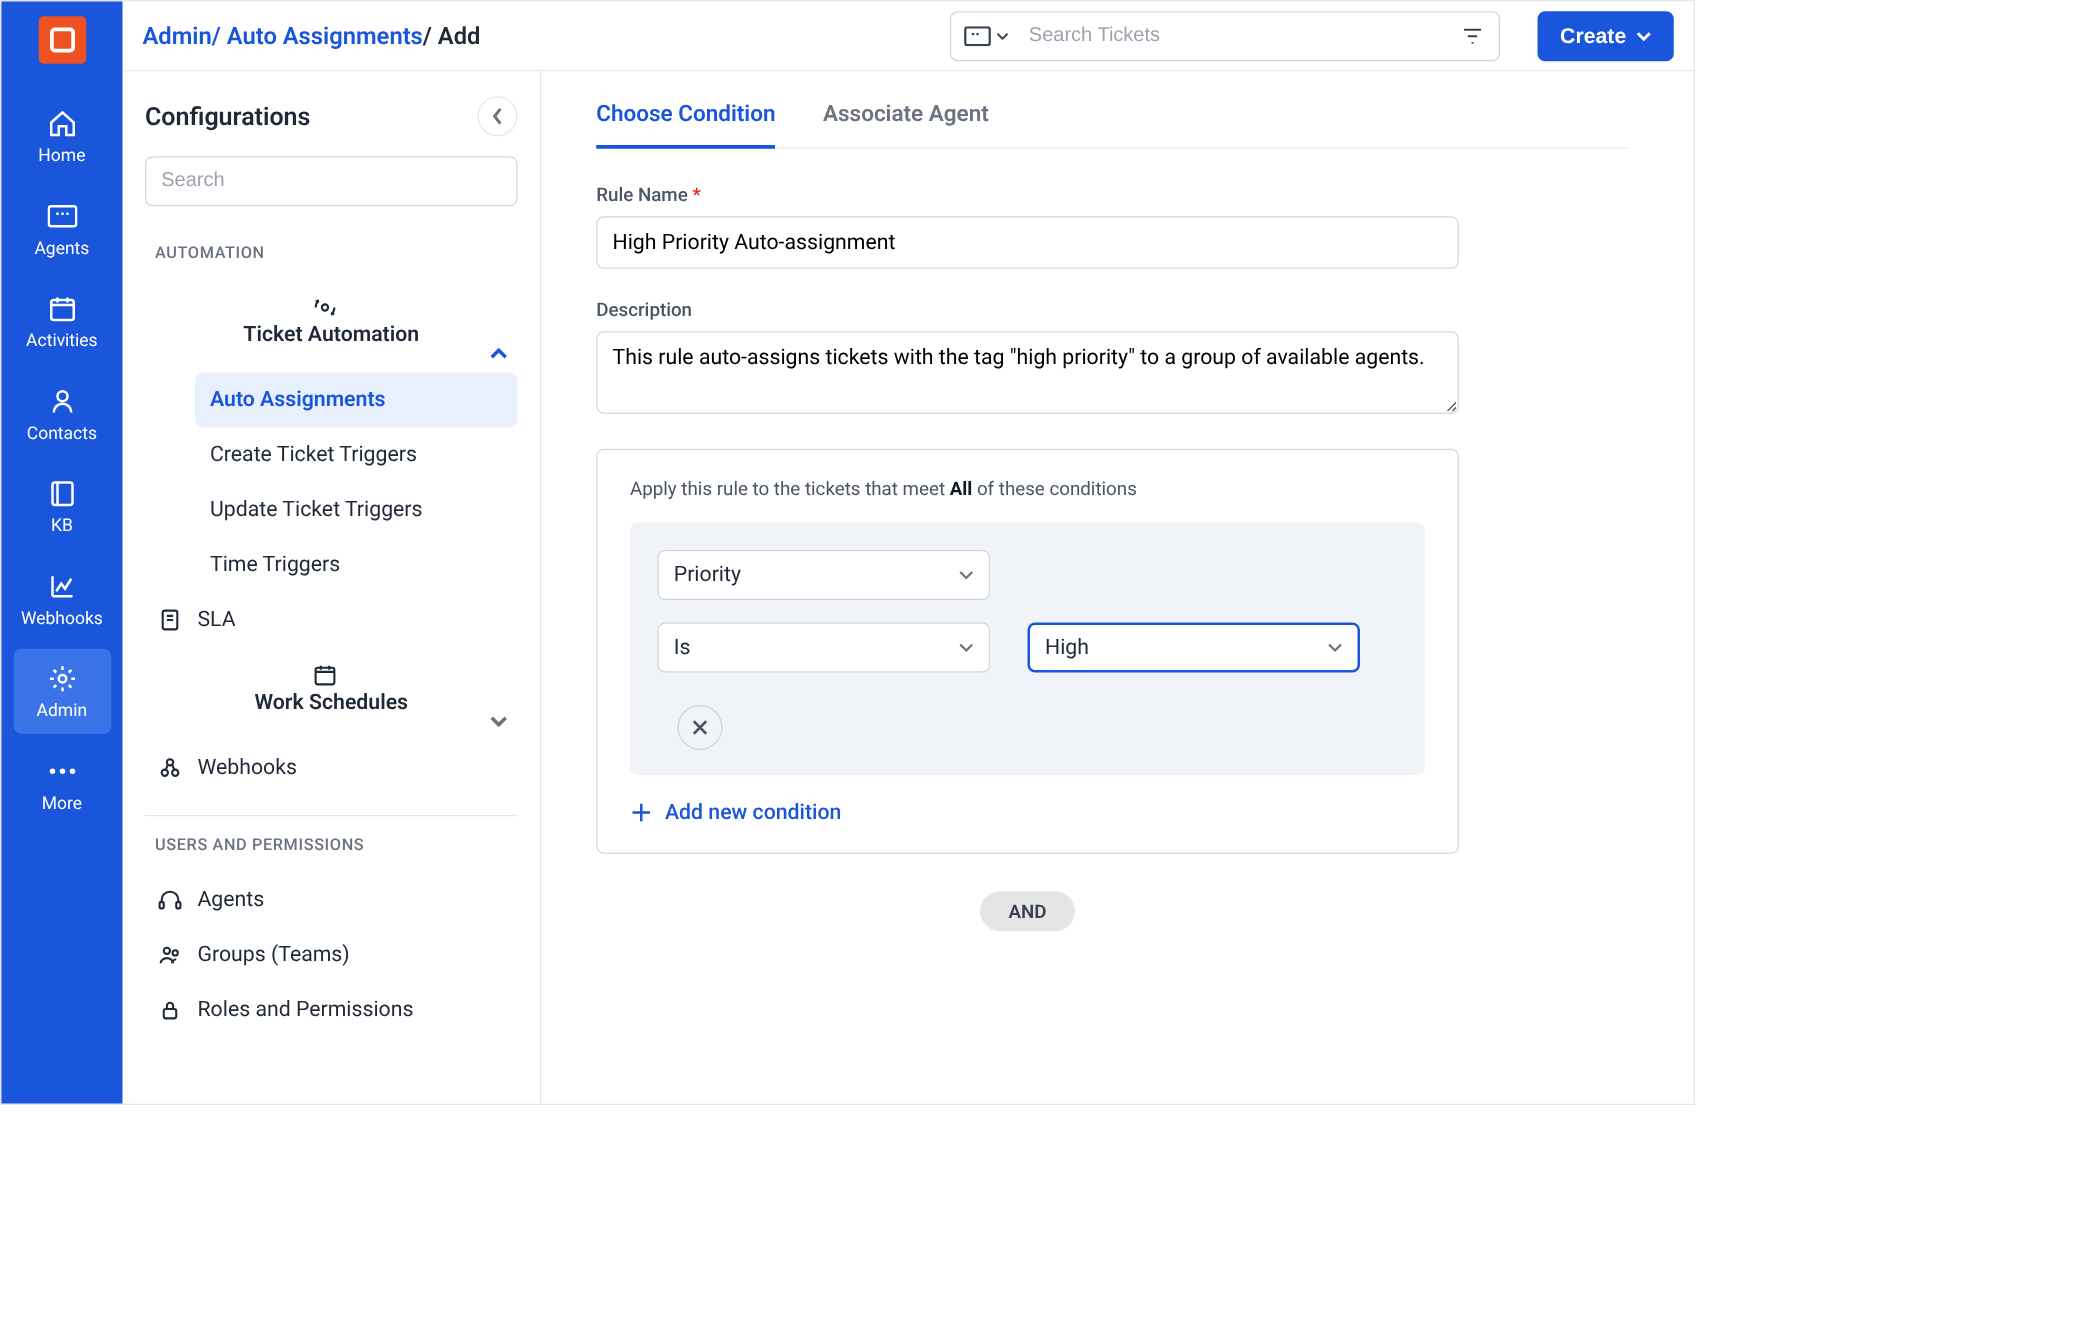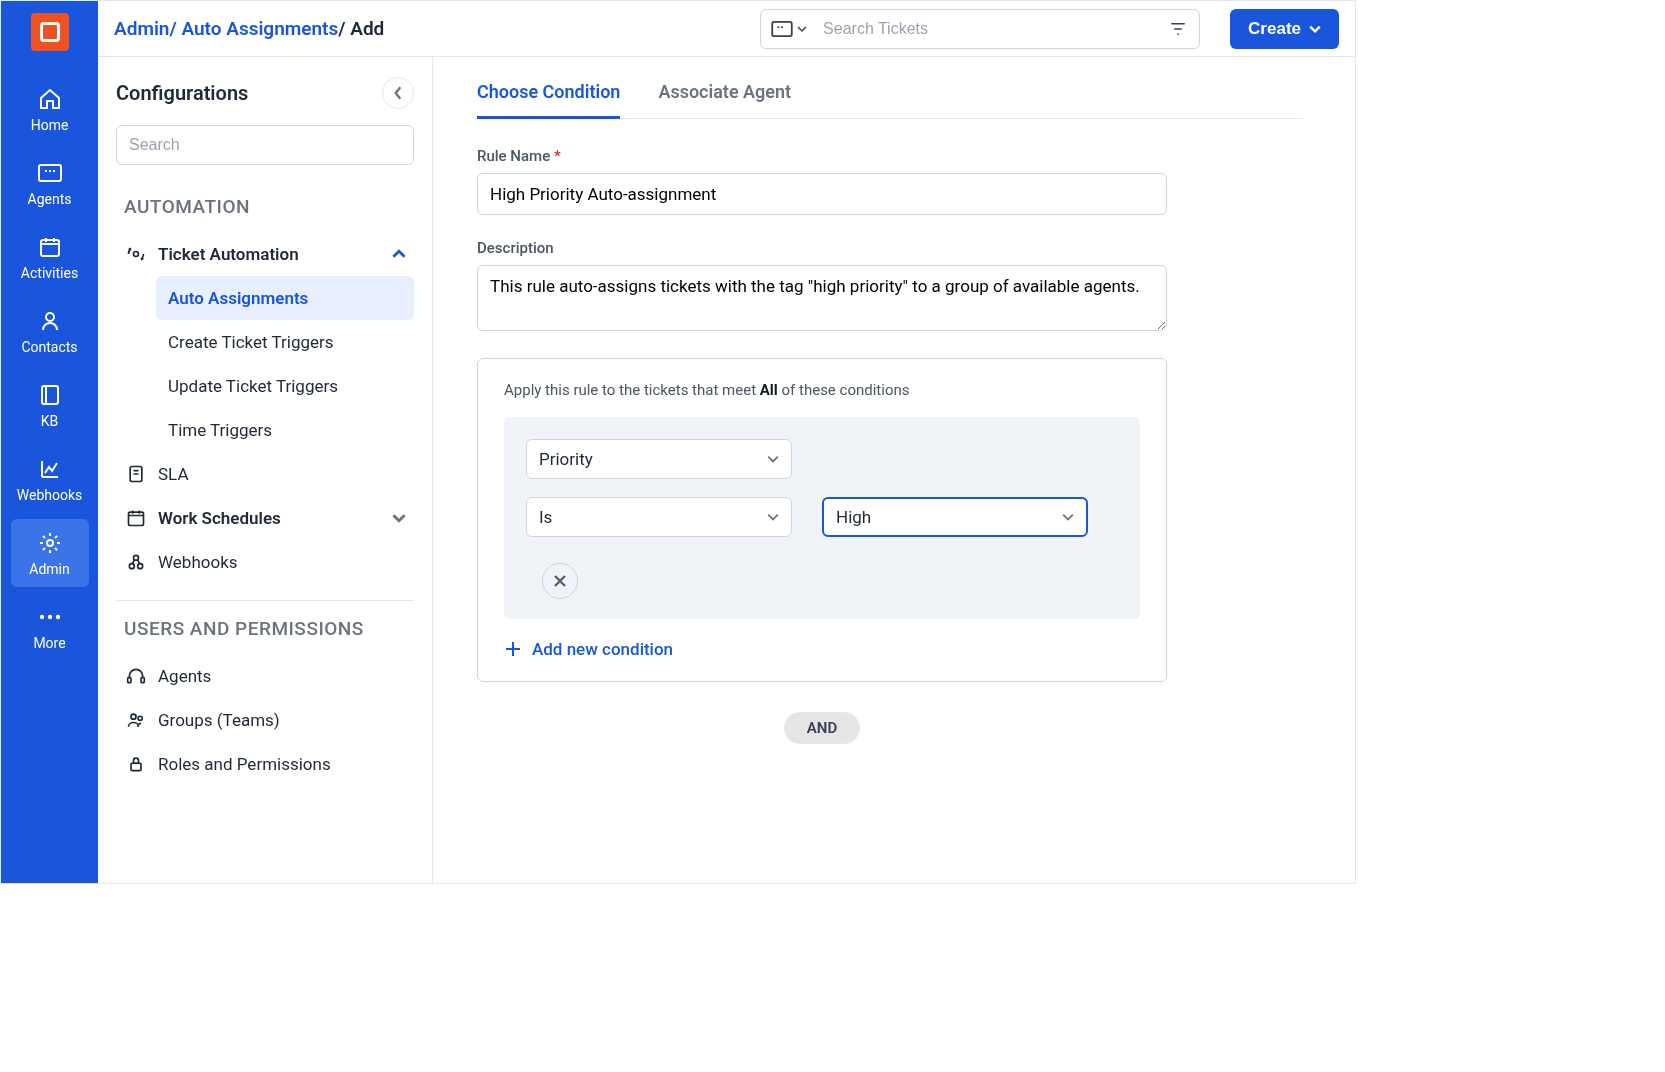--- a/index.html
+++ b/index.html
@@ -31,25 +31,25 @@
 
 .body { flex: 1; display: flex; overflow: hidden; }
 
 
 .config-sidebar { width: 335px; border-right: 1px solid #e5e7eb; padding: 20px 18px 0 18px; overflow-y:auto; }
 .config-header { display: flex; align-items: center; justify-content: space-between; margin-bottom: 16px; }
 .config-title { font-size: 20px; font-weight: 600; }
 .collapse-btn { width: 32px; height: 32px; border: 1px solid #e5e7eb; border-radius: 50%; display: flex; align-items: center; justify-content: center; color: #6b7280; cursor:pointer; }
 .config-search { width: 100%; height: 40px; border: 1px solid #d1d5db; border-radius: 6px; padding: 0 12px; font-size: 16px; margin-bottom: 20px; }
 .config-search::placeholder { color: #9ca3af; }
-.section-label { font-size: 19px; letter-spacing: 0.5px; color: #6b7280; font-weight: 500; margin: 10px 0 14px 8px; }
+.section-label { font-size: 13px; letter-spacing: 0.5px; color: #6b7280; font-weight: 500; margin: 10px 0 14px 8px; }
 .tree-item { display: flex; align-items: center; padding: 10px 8px; cursor: pointer; border-radius: 6px; }
 .tree-item .icon { width: 24px; height: 24px; display: flex; align-items: center; justify-content: center; margin-right: 10px; color: #1f2937; }
 .tree-item .label { font-size: 17px; }
-.tree-item.expandable { font-weight: 600; justify-content: flex-start; }
+.tree-item.expandable { font-weight: 600; justify-content: flex-start; flex-direction: column; }
 .tree-item .chev { margin-left: auto; color: #1a56db; }
 .tree-item.expandable.closed .chev { color: #6b7280; }
 .tree-sub { padding-left: 40px; }
 .tree-sub .sub-item { padding: 12px 12px; font-size: 17px; border-radius: 6px; cursor: pointer; }
 .tree-sub .sub-item.active { background: #e8effd; color: #1a56db; font-weight: 600; }
 .divider { height: 1px; background: #e5e7eb; margin: 16px 0; }
 
 
 .form-area { flex: 1; padding: 24px 52px 24px 44px; overflow-y: auto; }
 .tabs { display: flex; gap: 38px; border-bottom: 1px solid #e5e7eb; margin-bottom: 28px; }

